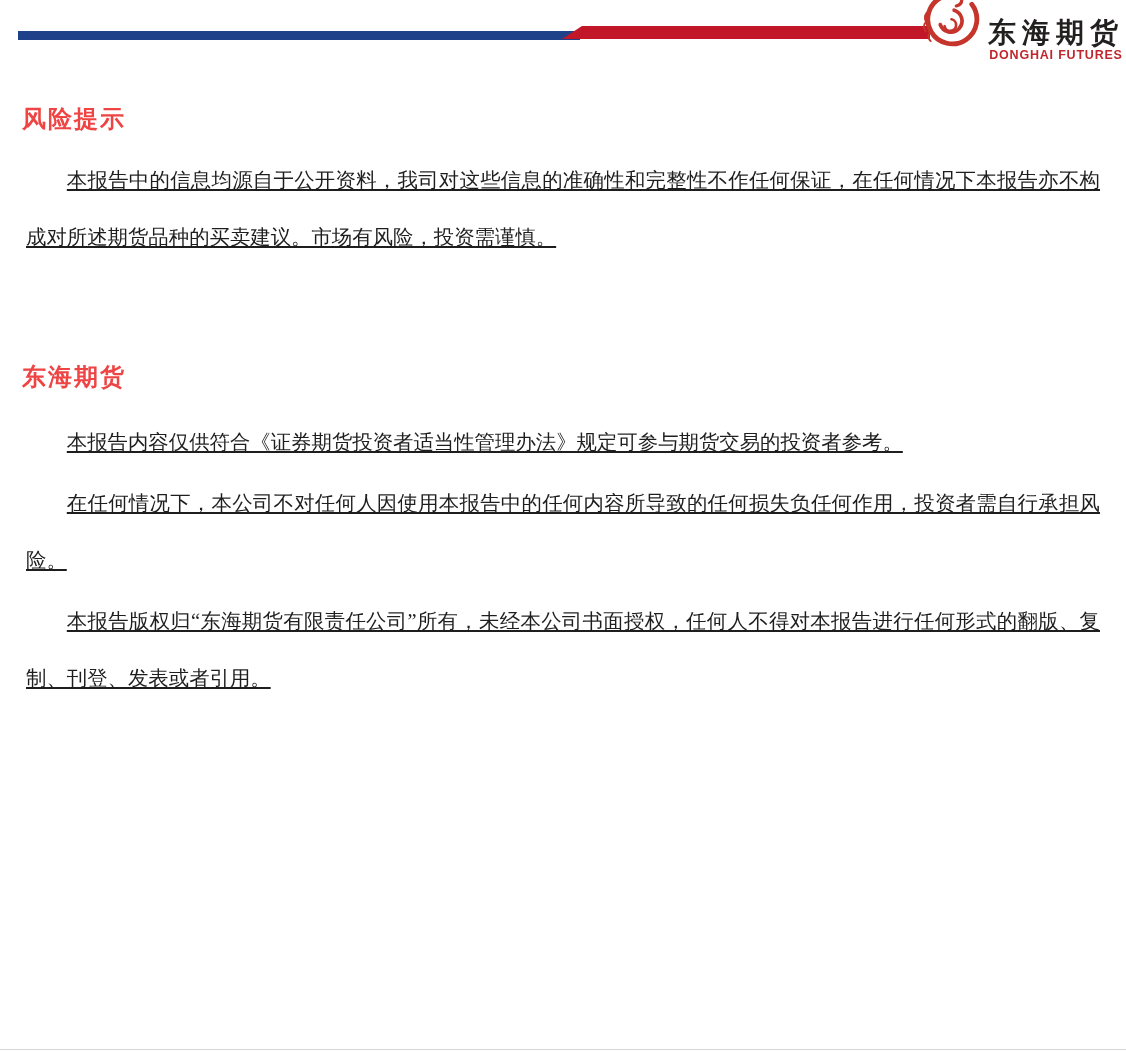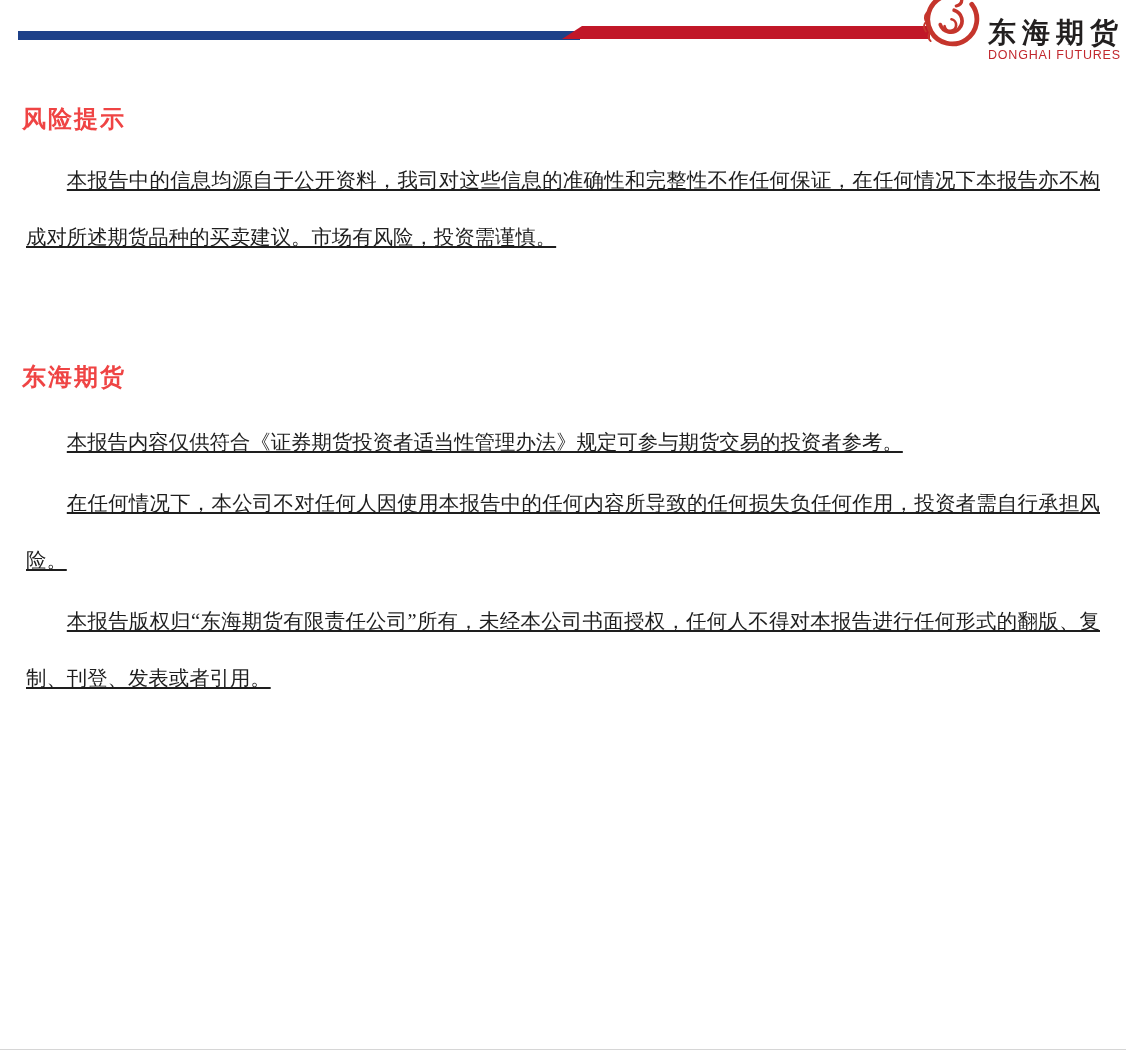--- a/index.html
+++ b/index.html
@@ -22,22 +22,22 @@
   .logo{
     position:absolute;top:0;right:2px;display:flex;align-items:flex-start;
   }
   .logo-icon{width:64px;height:64px;margin-top:-9px;margin-right:4px;flex:none;}
   .logo-text{display:flex;flex-direction:column;padding-top:18px;}
   .logo-cn{
     font-size:28px;font-weight:bold;letter-spacing:6px;line-height:30px;
     color:#221f1f;font-family:"Liberation Sans", sans-serif;white-space:nowrap;
   }
   .logo-en{
-    font-size:12.5px;font-weight:normal;letter-spacing:0.8px;line-height:15px;
-    color:#c1272d;font-family:"Liberation Sans", sans-serif;white-space:nowrap;
+    font-size:12.5px;font-weight:bold;letter-spacing:0.8px;line-height:15px;
+    color:#c1272d;font-family:"Liberation Sans", sans-serif;white-space:nowrap;text-align:center;
   }
   
   main{
     padding:0 22px;
     font-size:20.4px;line-height:57px;text-align:justify;
   }
   h2.sec-heading{
     margin:0;font-weight:bold;color:#ef4444;
     font-size:24px;line-height:30px;letter-spacing:2px;
   }

